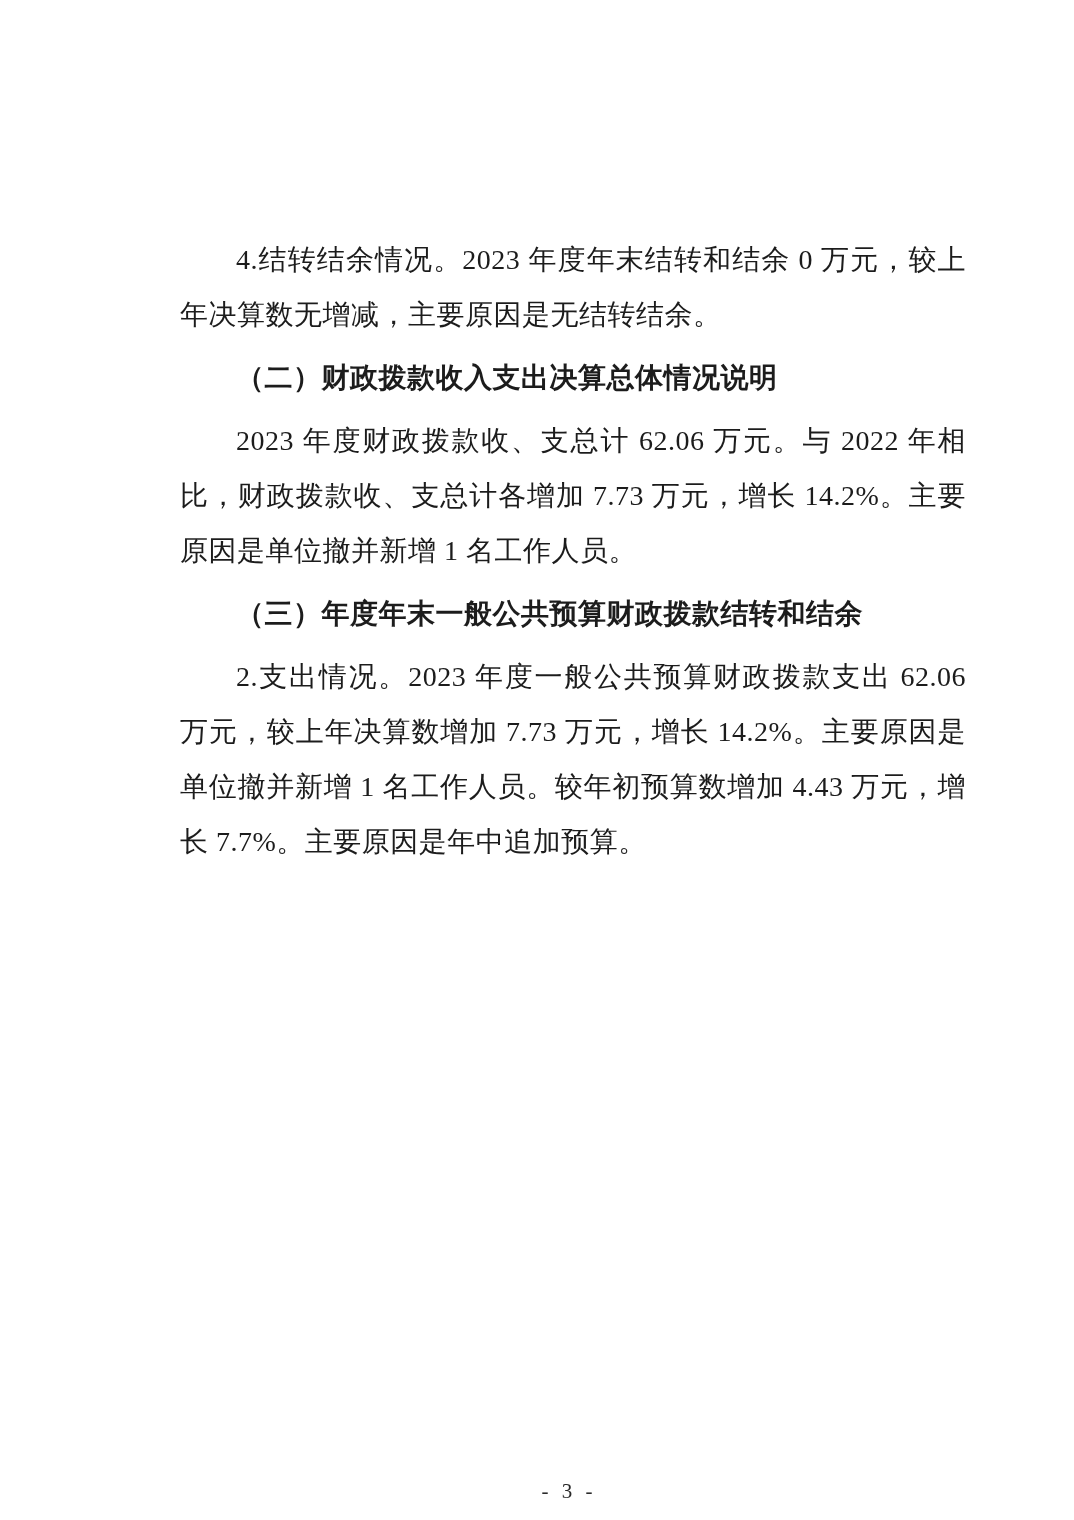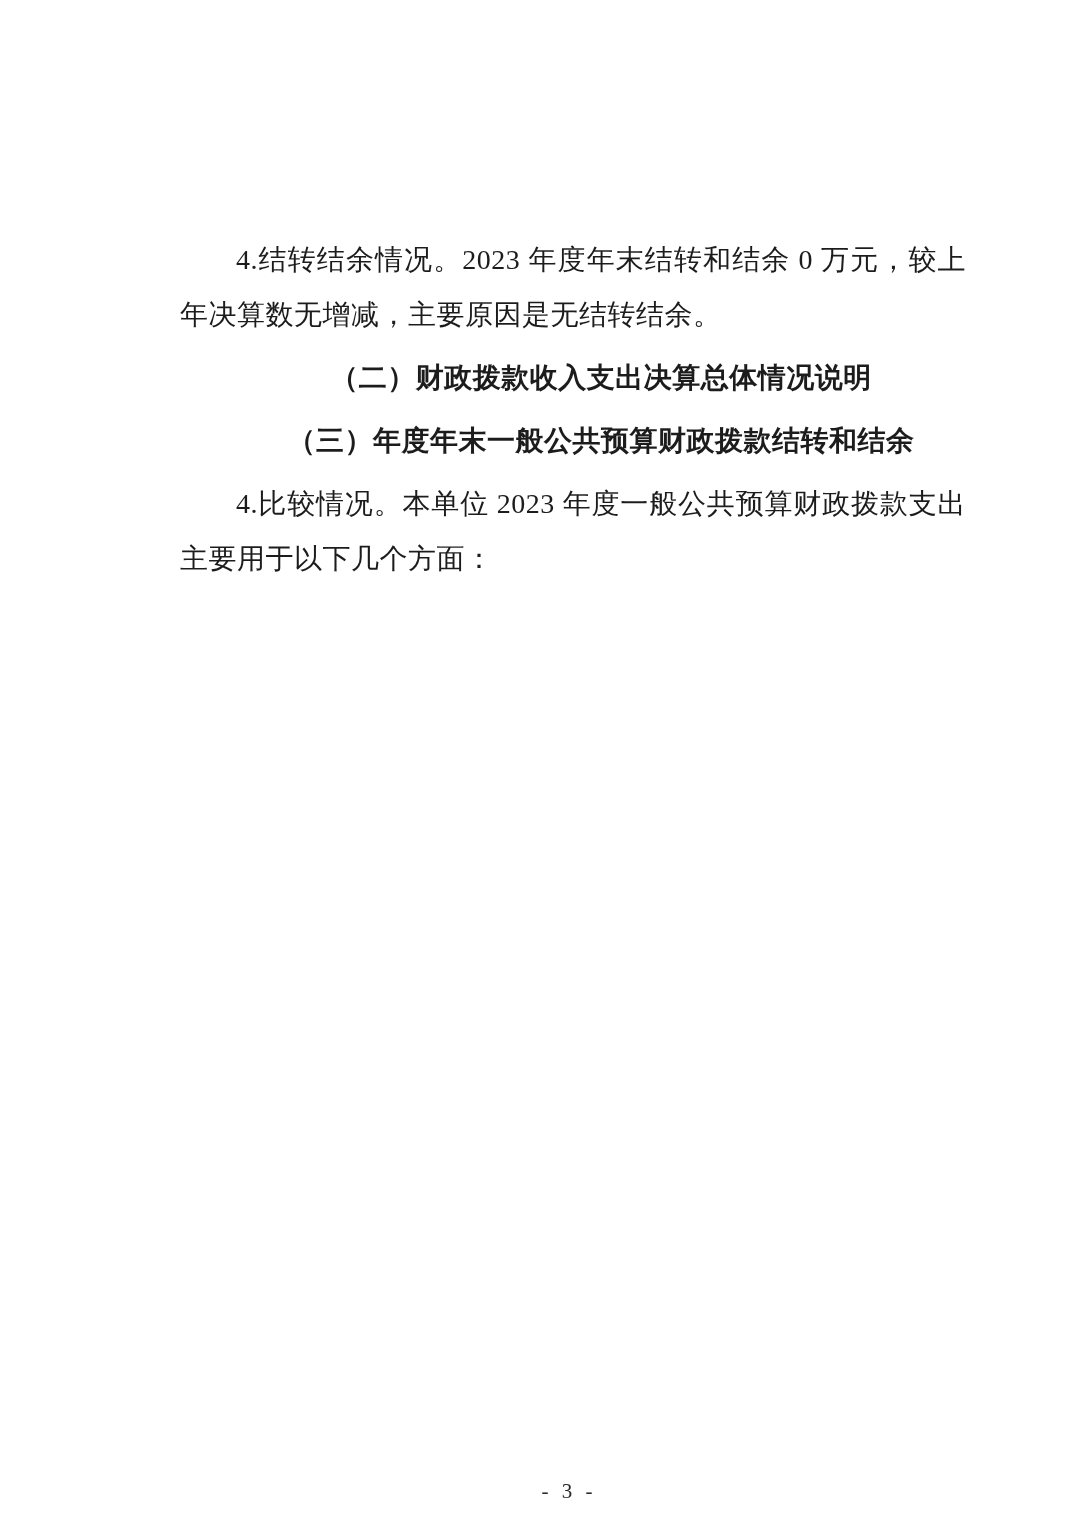--- a/index.html
+++ b/index.html
@@ -37,21 +37,21 @@
     font-size: 28px;
     line-height: 55px;
     text-align: justify;
     text-indent: 2em;
     letter-spacing: 0.5px;
     word-break: break-all;
   }
 
   .content p.heading {
     font-weight: bold;
-    text-align: center;
+    text-align: left;
   }
 
   .page-footer {
     position: absolute;
     bottom: 32px;
     left: 0;
     width: 100%;
     text-align: center;
     font-size: 21px;
     letter-spacing: 4px;
@@ -61,24 +61,25 @@
 </head>
 <body>
 
 <div class="page">
 
   <div class="content">
     <p class="body">4.结转结余情况。2023 年度年末结转和结余 0 万元，较上年决算数无增减，主要原因是无结转结余。</p>
 
     <p class="heading">（二）财政拨款收入支出决算总体情况说明</p>
 
+    <p class="body">2023 年度财政拨款收、支总计 62.06 万元。与 2022 年相比，财政拨款收、支总计各增加 7.73 万元，增长 14.2%。主要原因是单位撤并新增 1 名工作人员。</p>
 
     <p class="heading">（三）年度年末一般公共预算财政拨款结转和结余</p>
 
 
+    <p class="body">2.支出情况。2023 年度一般公共预算财政拨款支出 62.06 万元，较上年决算数增加 7.73 万元，增长 14.2%。主要原因是单位撤并新增 1 名工作人员。较年初预算数增加 4.43 万元，增长 7.7%。主要原因是年中追加预算。</p>
 
 
-    <p class="body">4.比较情况。本单位 2023 年度一般公共预算财政拨款支出主要用于以下几个方面：</p>
   </div>
 
   <div class="page-footer">- 3 -</div>
 
 </div>
 
 </body></html>

